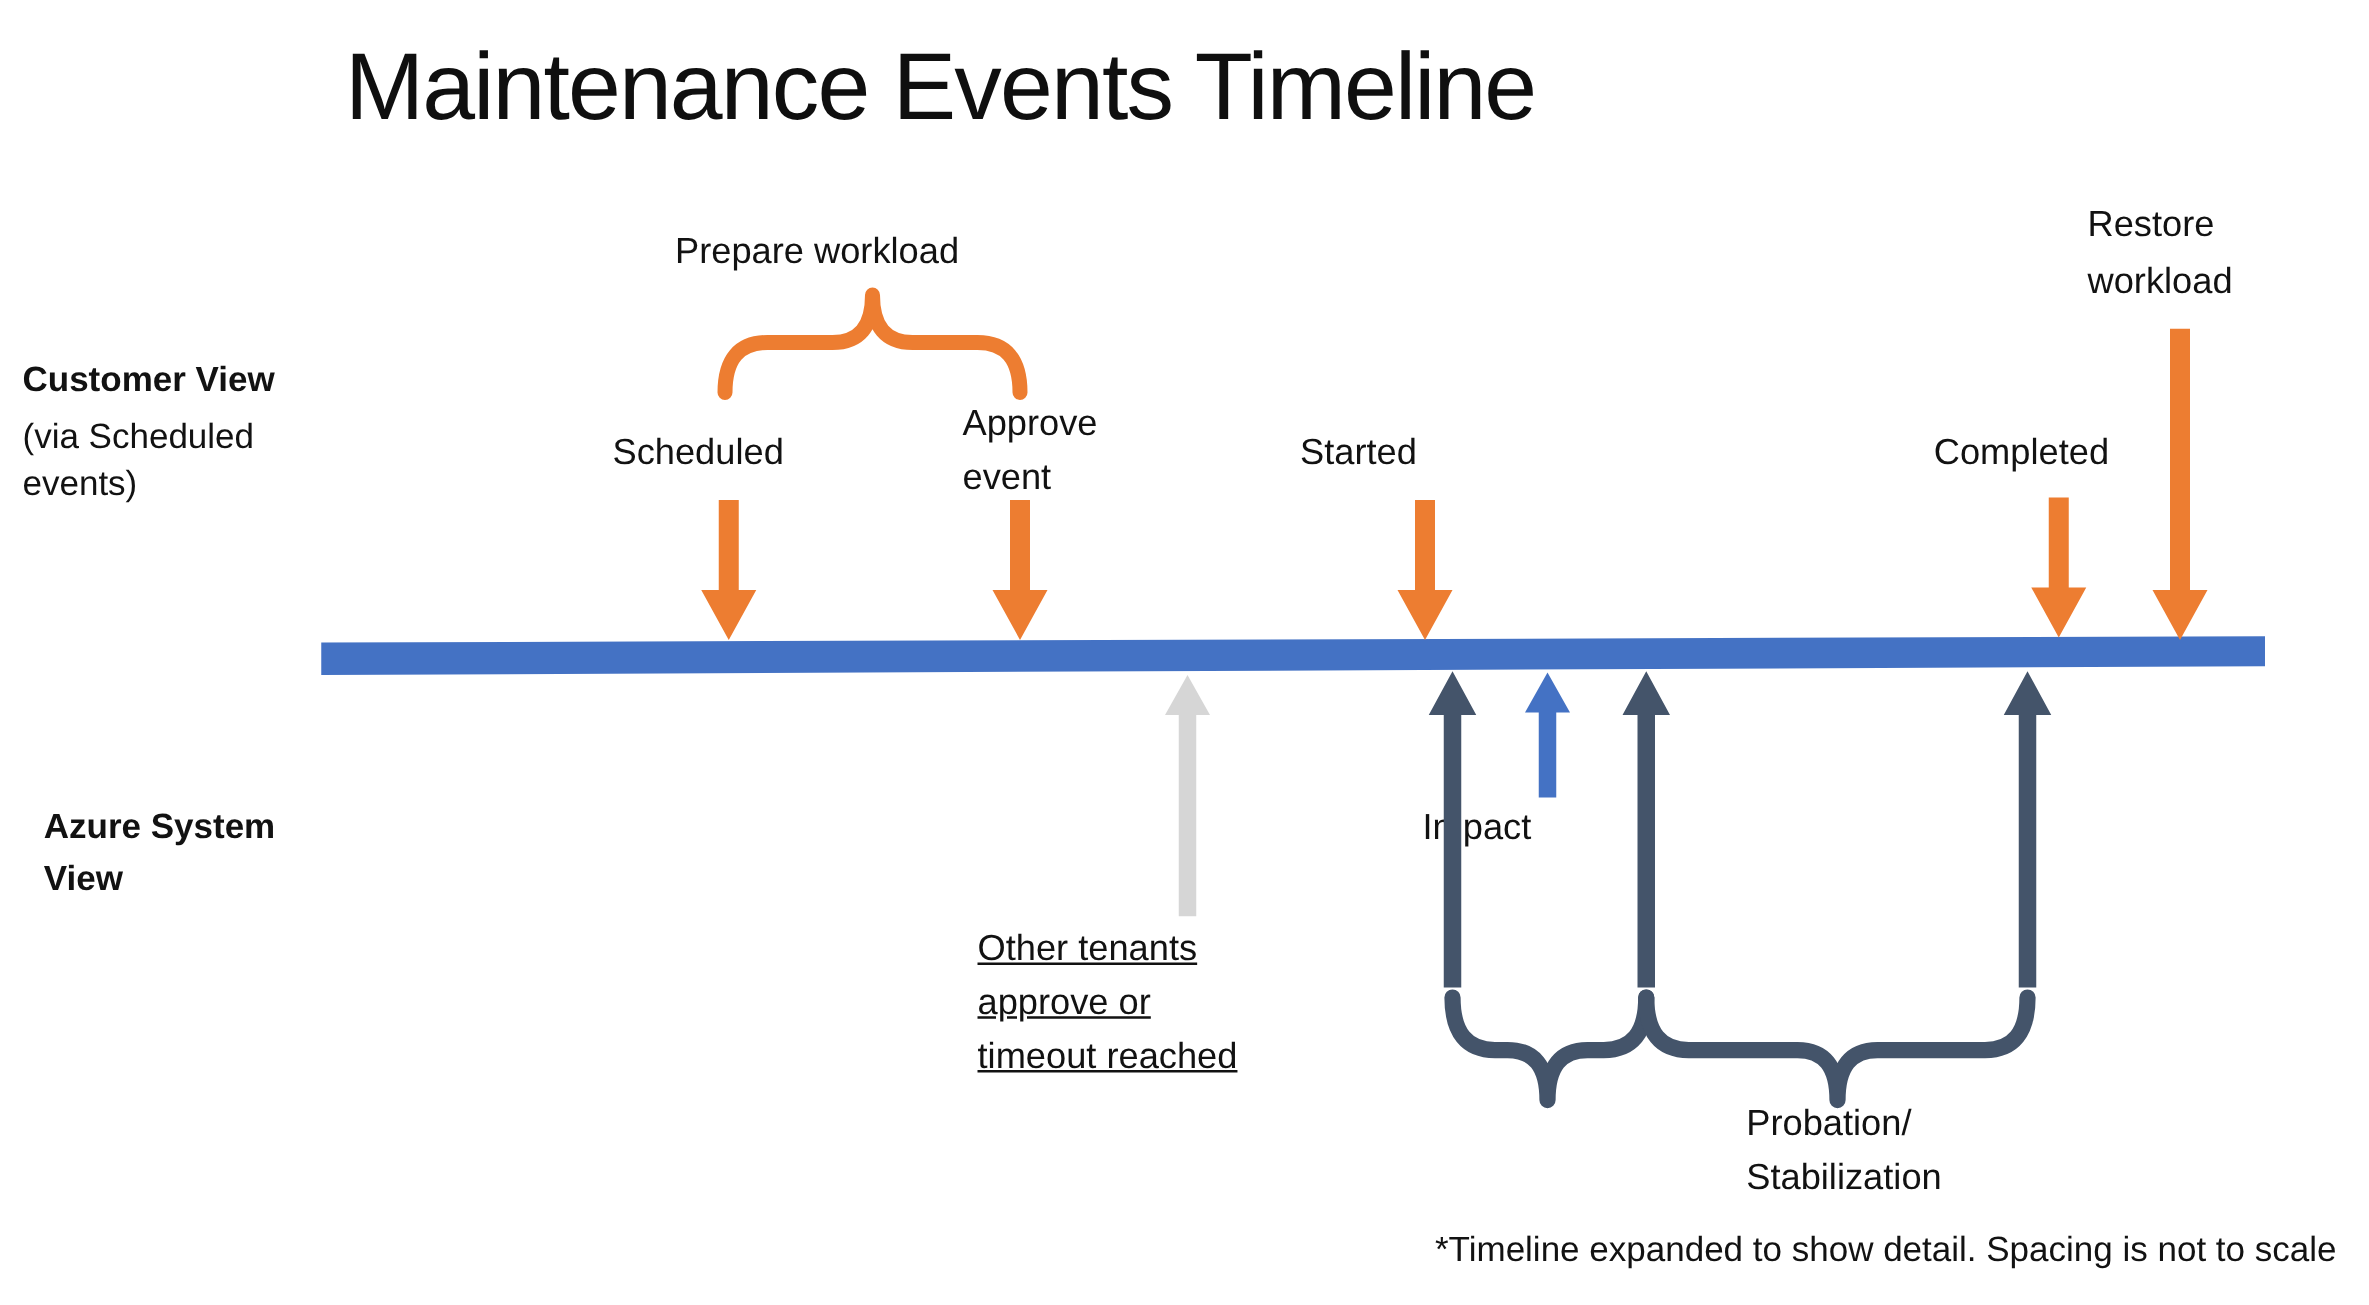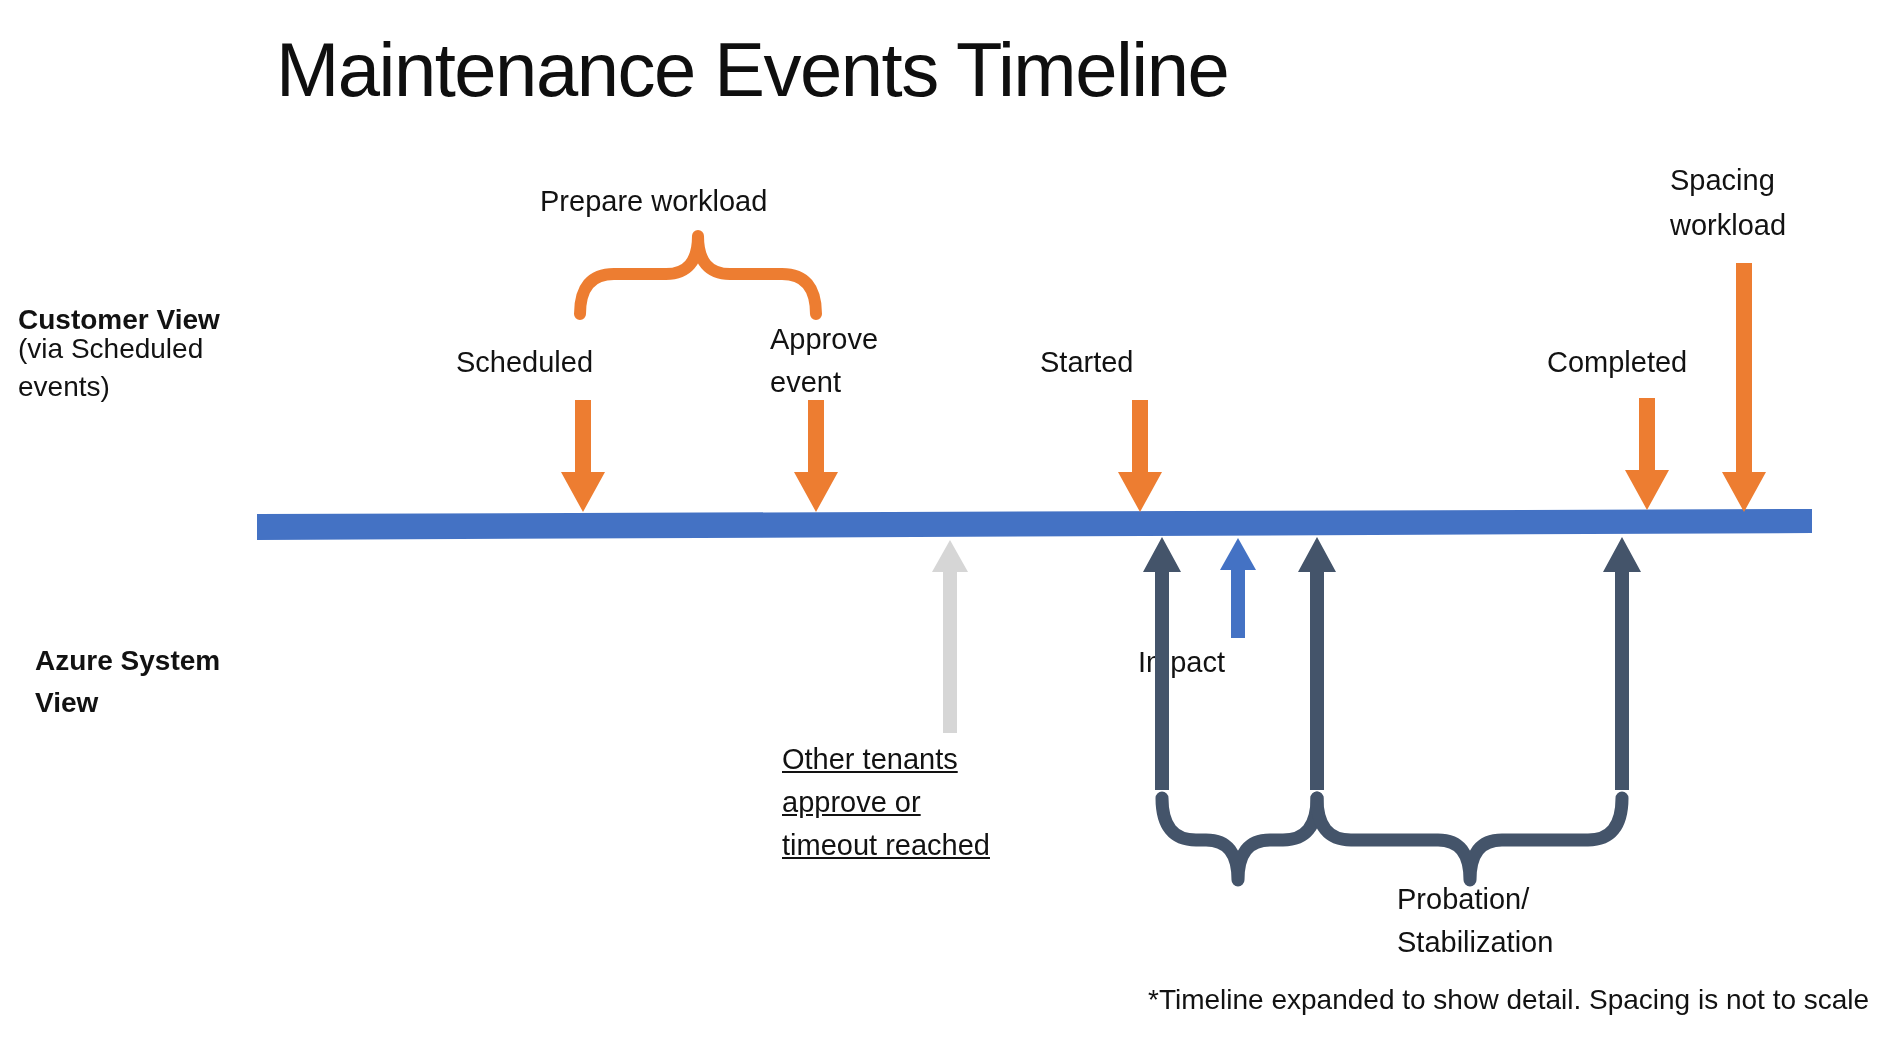--- a/index.html
+++ b/index.html
@@ -31,33 +31,33 @@
                   stroke-linecap:round; stroke-linejoin:round; }
   .edge-line    { stroke:var(--c-edge,#D8DBDF); stroke-width:2.5; }
 </style>
 </head>
 <body>
 
 <div class="stage">
 
   <div class="title">Maintenance Events Timeline</div>
 
-  <div class="label lane bold" style="left:8px; top:301px;">Customer View</div>
+  <div class="label lane bold" style="left:8px; top:285px;">Customer View</div>
   <div class="label lane ml" style="left:8px; top:330px;">(via Scheduled
 events)</div>
   <div class="label lane bold ml" style="left:25px; top:640px; line-height:42px;">Azure System
 View</div>
 
   <div class="label evt center" style="left:530px; top:180px; width:300px;">Prepare workload</div>
-  <div class="label evt center" style="left:446px; top:341px; width:200px;">Scheduled</div>
+  <div class="label evt center" style="left:480px; top:341px; width:200px;">Scheduled</div>
   <div class="label evt ml" style="left:760px; top:318px;">Approve
 event</div>
   <div class="label evt center" style="left:1030px; top:341px; width:200px;">Started</div>
   <div class="label evt center" style="left:1537px; top:341px; width:200px;">Completed</div>
-  <div class="label evt ml" style="left:1660px; top:158px; line-height:45px;">Spacing
+  <div class="label evt ml" style="left:1660px; top:158px; line-height:45px;">Restore
 workload</div>
 
   <div class="label evt center ml" style="left:772px; top:738px; width:320px;text-decoration:underline;">Other tenants
 approve or
 timeout reached</div>
   <div class="label evt center" style="left:1128px; top:641px; width:200px;">Impact</div>
   <div class="label evt ml" style="left:1387px; top:878px;">Probation/
 Stabilization</div>
 
   <div class="label foot" style="left:1138px; top:984px;">*Timeline expanded to show detail. Spacing is not to scale</div>

